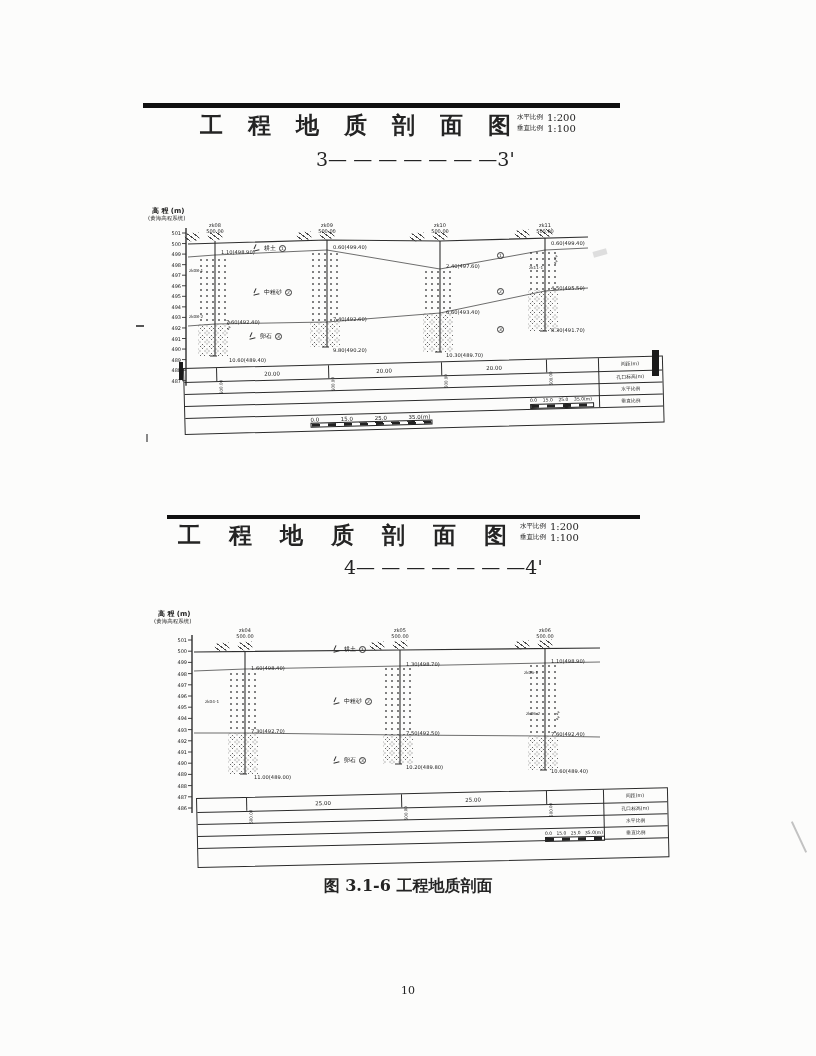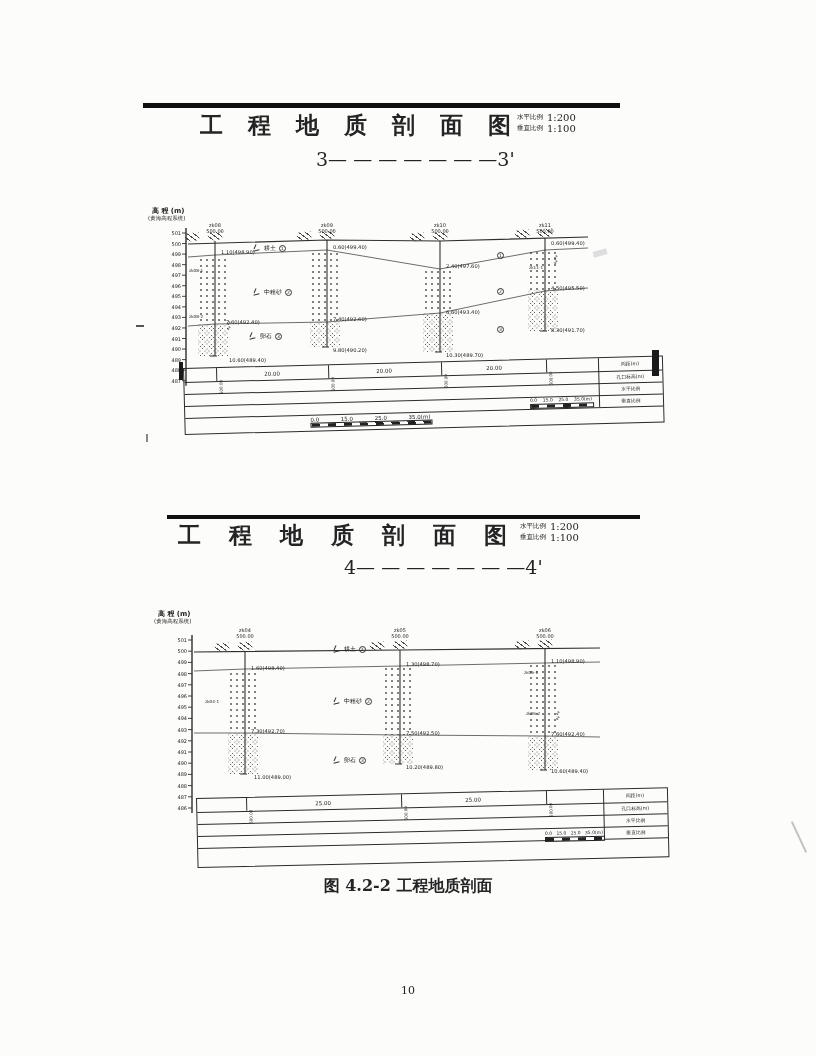--- a/index.html
+++ b/index.html
@@ -84,21 +84,21 @@
       <polyline points="194,733 245,733 400,735 545,736 600,737" fill="none" stroke="#2f2f2f" stroke-width="0.7"></polyline>
       <line x1="245" y1="651" x2="245" y2="774" stroke="#2f2f2f" stroke-width="1.1"></line>
       <line x1="240" y1="774" x2="247" y2="774" stroke="#2f2f2f" stroke-width="1"></line>
       <line x1="400" y1="650" x2="400" y2="764" stroke="#2f2f2f" stroke-width="1.1"></line>
       <line x1="395" y1="764" x2="402" y2="764" stroke="#2f2f2f" stroke-width="1"></line>
       <line x1="545" y1="649" x2="545" y2="770" stroke="#2f2f2f" stroke-width="1.1"></line>
       <line x1="540" y1="770" x2="547" y2="770" stroke="#2f2f2f" stroke-width="1"></line>
     </svg>
   <div class="abs"></div>
   <div class="abs"></div>
-  <div class="caption serif t" style="top:876px;font-size:16px;">图 4.2-2  工程地质剖面</div>
+  <div class="caption serif t" style="top:876px;font-size:16px;">图 3.1-6  工程地质剖面</div>
   <div class="caption serif" style="top:984px;font-size:11px;font-weight:normal;">10</div>
 <div class="abs abs" style="left: 143px; top: 103px; width: 477px; height: 5px; background: rgb(16, 16, 16); z-index: 2;"></div>
     <div class="abs t serif" style="left: 200px; top: 110px; font-size: 23px; letter-spacing: 25px; font-weight: bold; z-index: 2;">工程地质剖面图</div>
     <div class="abs abs" style="left: 517px; top: 112px; z-index: 2;">
       <div style="display: flex; align-items: center; gap: 4px; height: 11px;">
         <span style="font-size: 6.5px; color: rgb(34, 34, 34); white-space: nowrap;">水平比例</span>
         <span style="font-size: 10px; color: rgb(34, 34, 34); font-family: &quot;DejaVu Serif&quot;, serif;">1:200</span>
       </div>
       <div style="display: flex; align-items: center; gap: 4px; height: 11px;">
         <span style="font-size: 6.5px; color: rgb(34, 34, 34); white-space: nowrap;">垂直比例</span>

